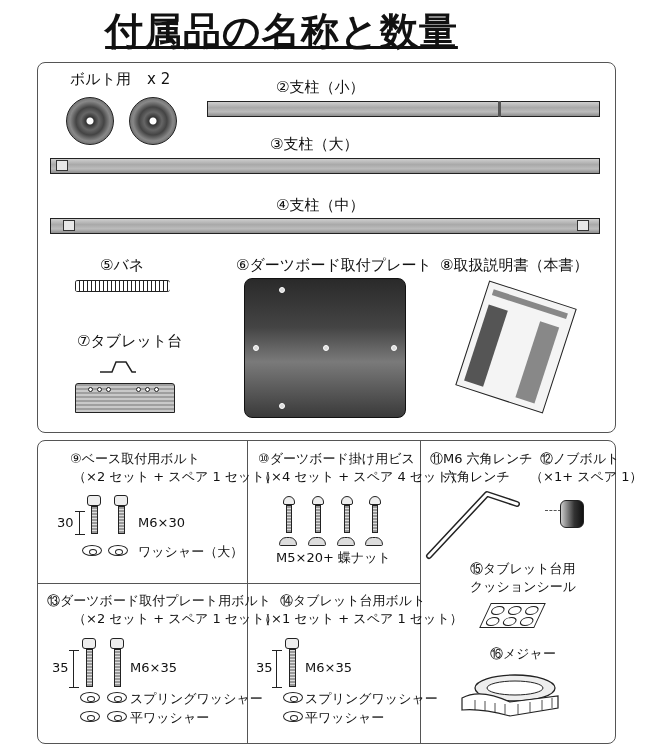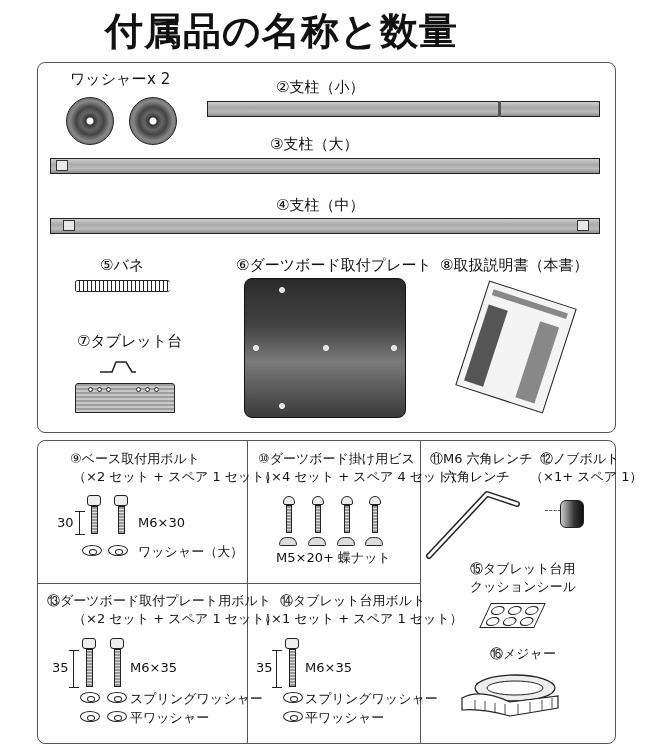--- a/index.html
+++ b/index.html
@@ -1,20 +1,20 @@
 <!DOCTYPE html>
 <html><head>
 <meta charset="utf-8">
 <style>
   * { box-sizing: border-box; margin: 0; padding: 0; }
   html, body { width: 650px; height: 750px; background: #ffffff; overflow: hidden; }
   body { position: relative; font-family: "DejaVu Sans", sans-serif; color: #111; }
 
   .title { position: absolute; left: 0; top: 6px; width: 563px; text-align: center;
-           font-size: 38px; font-weight: bold; letter-spacing: 1px; color: #111; }
+           font-size: 38px; font-weight: bold; letter-spacing: 1px; color: #111; text-decoration: underline; }
 
   .box { position: absolute; border: 1.5px solid #555; border-radius: 8px; background: #fff; }
   .top-box { left: 37px; top: 62px; width: 579px; height: 371px; }
   .bot-box { left: 37px; top: 440px; width: 579px; height: 304px; }
 
   .vline { position: absolute; width: 0; border-left: 1.5px solid #555; }
   .hline { position: absolute; height: 0; border-top: 1.5px solid #555; }
 
   .lbl { position: absolute; font-size: 15px; white-space: nowrap; color: #111; }
   .lbl-sm { position: absolute; font-size: 13px; white-space: nowrap; color: #111; }
@@ -77,21 +77,21 @@
 
   .tape { position: absolute; left: 460px; top: 668px; width: 100px; height: 55px; }
 </style>
 </head>
 <body>
 
 <div class="title">付属品の名称と数量</div>
 
 <div class="box top-box"></div>
 
-<div class="lbl" style="left:70px;top:70px;">ワッシャー</div>
+<div class="lbl" style="left:70px;top:70px;">ボルト用</div>
 <div class="lbl" style="left:147px;top:70px;">x 2</div>
 <div class="base" style="left:66px;top:97px;"></div>
 <div class="base" style="left:129px;top:97px;"></div>
 
 <div class="lbl" style="left:276px;top:78px;">②支柱（小）</div>
 <div class="pole" style="left:207px;top:101px;width:393px;">
   <div class="joint" style="left:290px;"></div>
 </div>
 
 <div class="lbl" style="left:270px;top:135px;">③支柱（大）</div>

